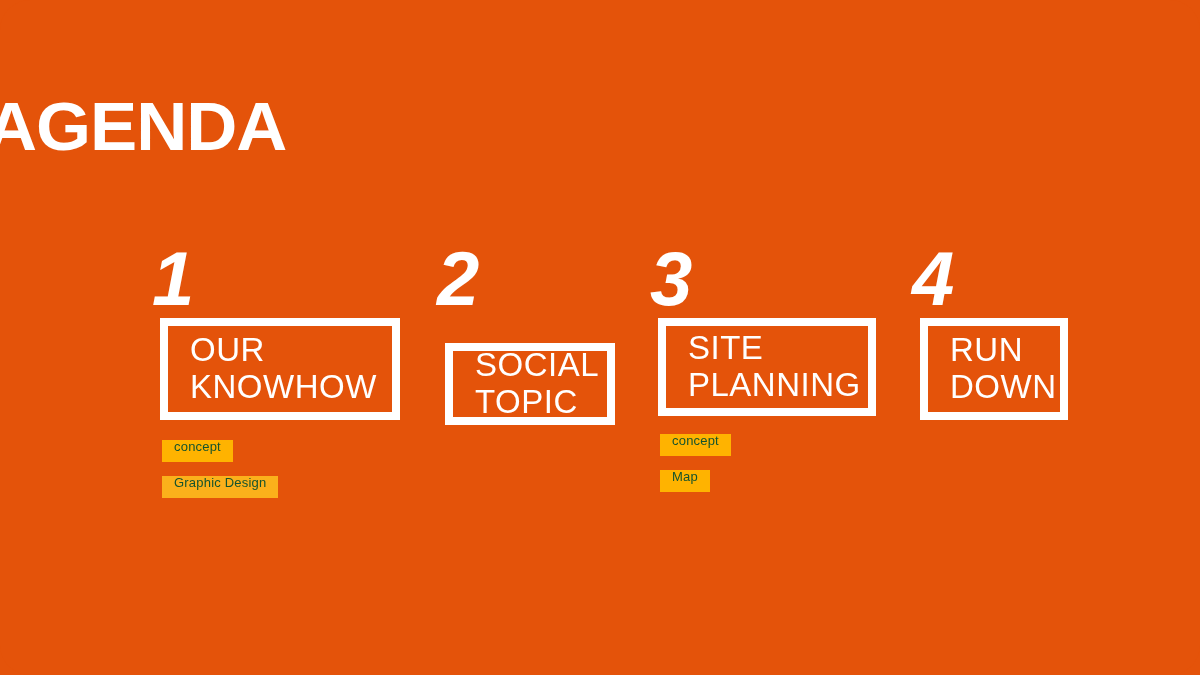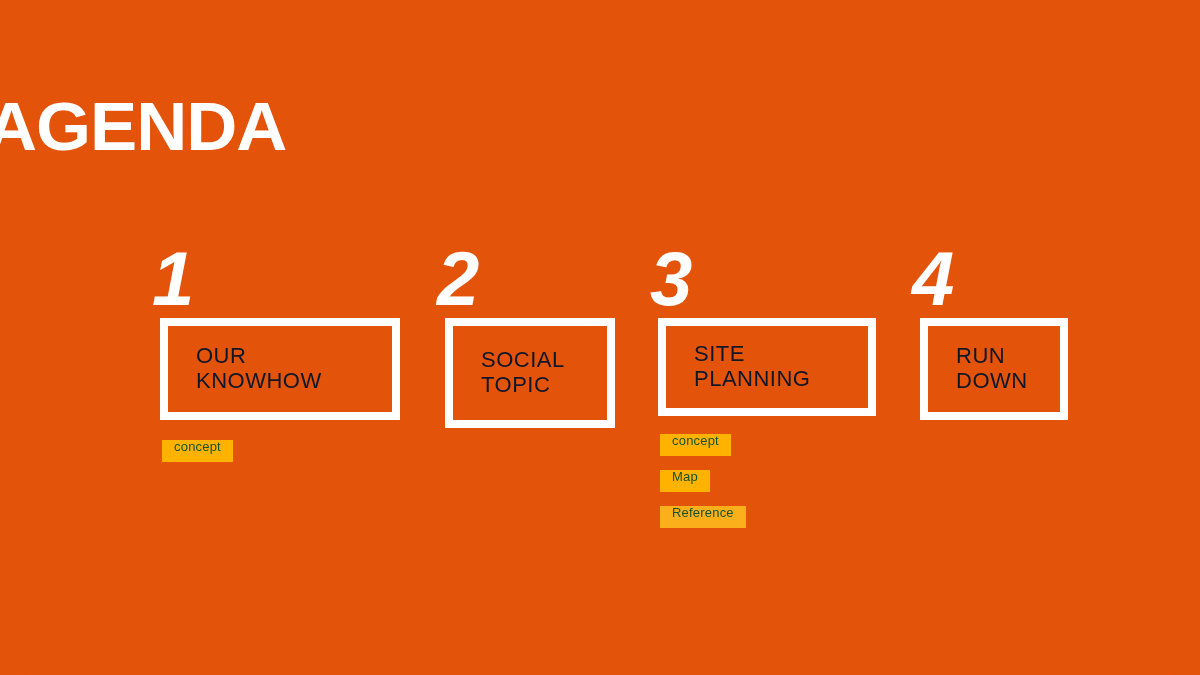--- a/index.html
+++ b/index.html
@@ -76,31 +76,31 @@
     top:70px;
     left:10px;
     border:8px solid #ffffff;
     background:transparent;
     display:flex;
     align-items:center;
     z-index:2;
   }
 
   .box-1 { width:240px; height:102px; }
-  .box-2 { width:170px; height:110px; }
+  .box-2 { width:170px; height:82px;margin-top:25px; }
   .box-3 { width:218px; height:98px; }
   .box-4 { width:148px; height:102px; }
 
   .box-label {
-    color:#0f172a;
-    font-size:22px;
+    color:#ffffff;
+    font-size:33px;
     font-weight:normal;
     line-height:1.12;
     letter-spacing:0.5px;
-    padding-left:28px;
+    padding-left:22px;
     white-space:pre-line;
     text-transform:uppercase;
   }
 
   
   .tags {
     position:absolute;
     top:192px;
     left:12px;
     display:flex;
@@ -135,41 +135,41 @@
   <div class="items">
 
     <div class="item item-1">
       <div class="num">1</div>
       <div class="box box-1">
         <div class="box-label">OUR
 KNOWHOW</div>
       </div>
       <div class="tags">
         <span class="tag tag-bright">concept</span>
+        <span class="tag tag-soft">Graphic Design</span>
       </div>
     </div>
 
     <div class="item item-2">
       <div class="num">2</div>
       <div class="box box-2">
         <div class="box-label">SOCIAL
 TOPIC</div>
       </div>
     </div>
 
     <div class="item item-3">
       <div class="num">3</div>
       <div class="box box-3">
         <div class="box-label">SITE
 PLANNING</div>
       </div>
       <div class="tags">
         <span class="tag tag-bright">concept</span>
         <span class="tag tag-bright">Map</span>
-        <span class="tag tag-soft">Reference</span>
       </div>
     </div>
 
     <div class="item item-4">
       <div class="num">4</div>
       <div class="box box-4">
         <div class="box-label">RUN
 DOWN</div>
       </div>
     </div>

